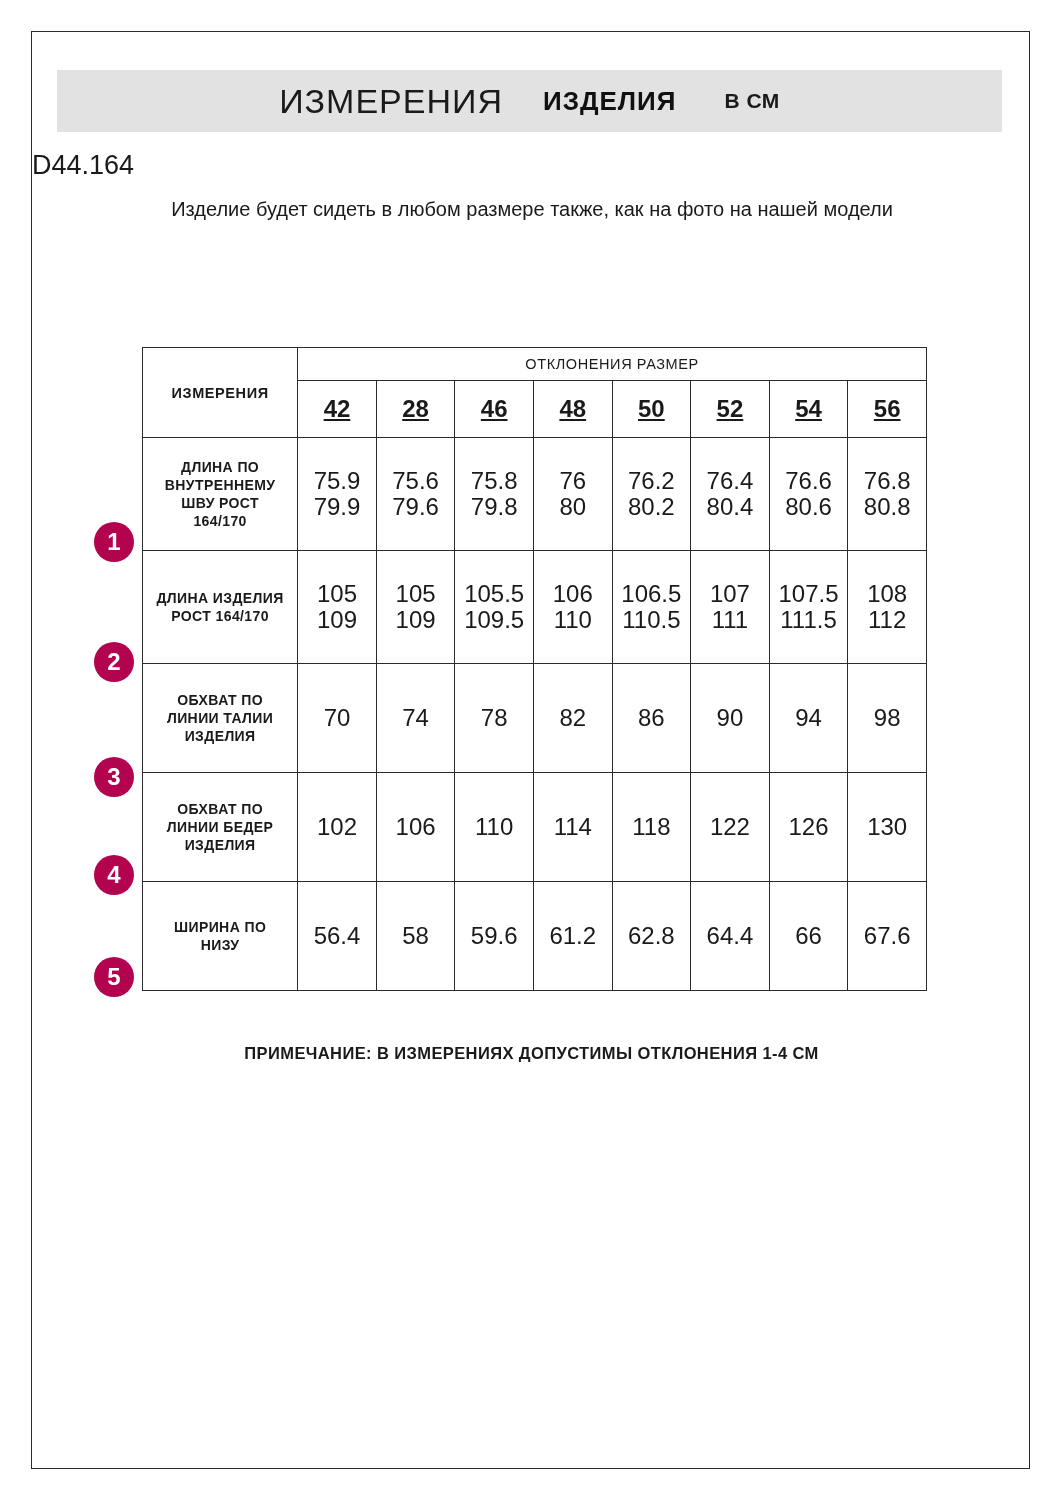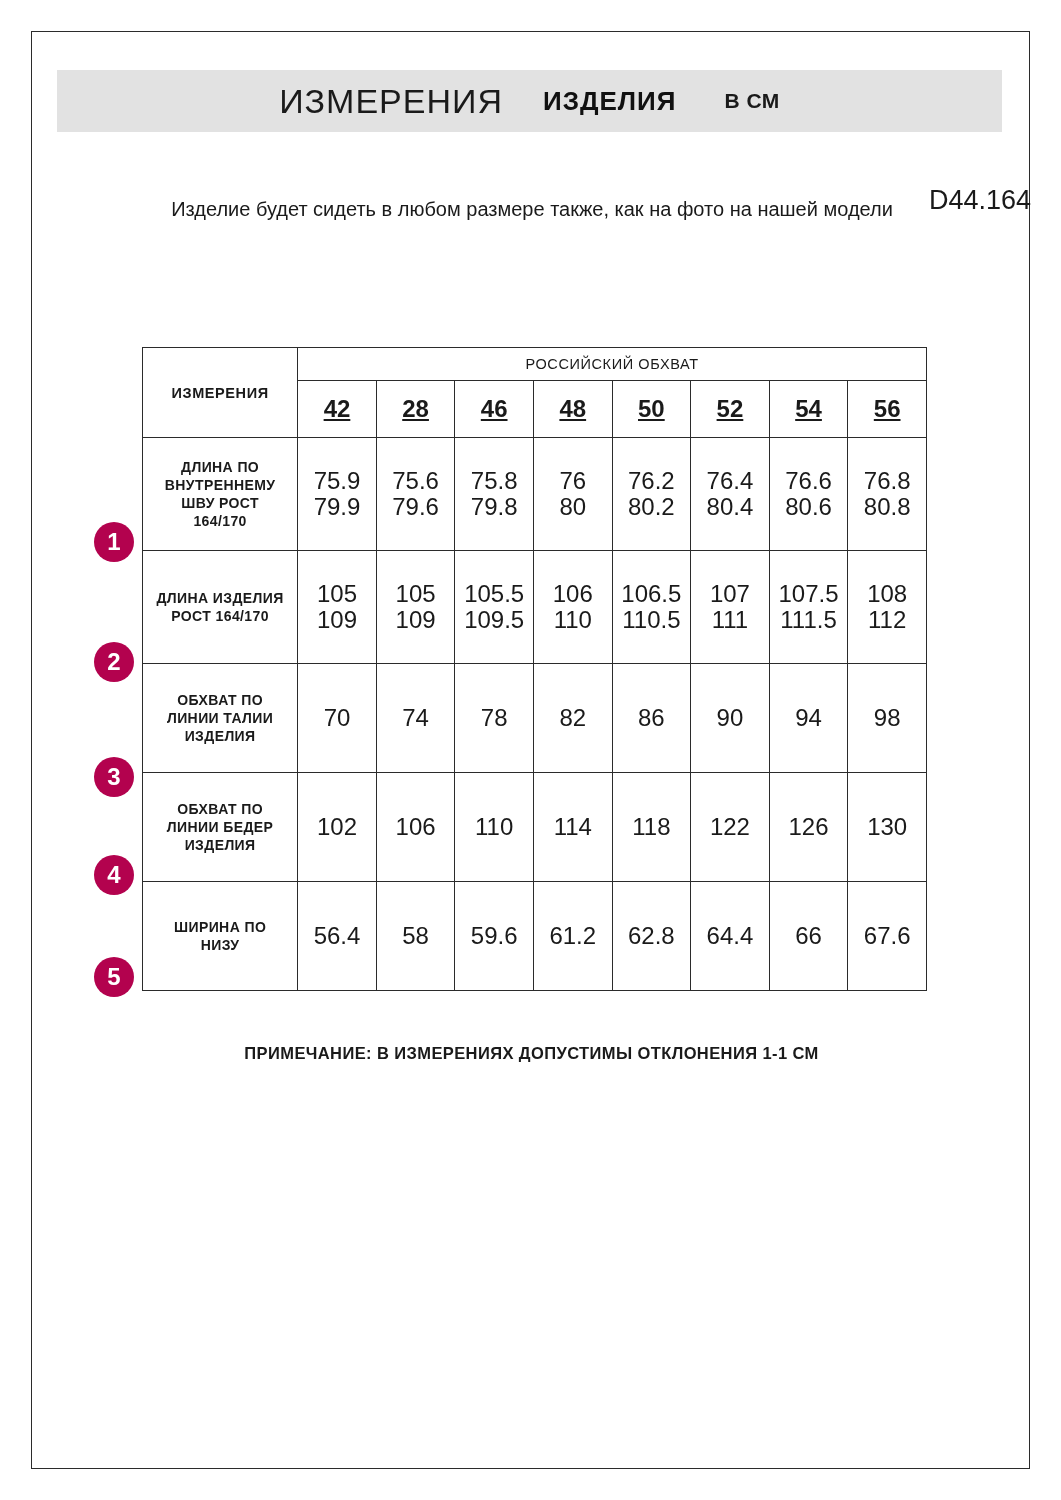--- a/index.html
+++ b/index.html
@@ -52,24 +52,23 @@
     font-weight: 700;
     color: #1a1a1a;
     margin-left: 48px;
     letter-spacing: 0.5px;
   }
   .code {
     position: absolute;
     left: 0;
     top: 118px;
     width: 999px;
-    text-align: right;
+    text-align: left;
     font-size: 27px;
     color: #1a1a1a;
-    margin-top: 35px;
   }
   .subtitle {
     position: absolute;
     left: 120px;
     top: 163px;
     width: 760px;
     text-align: center;
     font-size: 20px;
     line-height: 28px;
     color: #1a1a1a;
@@ -198,21 +197,21 @@
           <col class="col-size">
           <col class="col-size">
         <col class="col-size">
           <col class="col-size">
           <col class="col-size">
           <col class="col-size">
       </colgroup>
       <thead>
         <tr>
           <th rowspan="2" class="meas-head">ИЗМЕРЕНИЯ</th>
-          <th colspan="8" class="ru-head">РОССИЙСКИЙ ОБХВАТ</th>
+          <th colspan="8" class="ru-head">ОТКЛОНЕНИЯ РАЗМЕР</th>
         </tr>
         <tr>
           <th class="size-head">42</th>
           <th class="size-head">28</th>
           <th class="size-head">46</th>
           <th class="size-head">48</th>
           <th class="size-head">50</th>
           <th class="size-head">52</th>
           <th class="size-head">54</th>
           <th class="size-head">56</th>
@@ -271,15 +270,15 @@
           <td class="val">61.2</td>
           <td class="val">62.8</td>
           <td class="val">64.4</td>
           <td class="val">66</td>
           <td class="val">67.6</td>
         </tr>
       </tbody>
     </table>
   </div>
 
-  <div class="note">ПРИМЕЧАНИЕ: В ИЗМЕРЕНИЯХ ДОПУСТИМЫ ОТКЛОНЕНИЯ 1-1 СМ</div>
+  <div class="note">ПРИМЕЧАНИЕ: В ИЗМЕРЕНИЯХ ДОПУСТИМЫ ОТКЛОНЕНИЯ 1-4 СМ</div>
 
 </div>
 
 </body></html>

